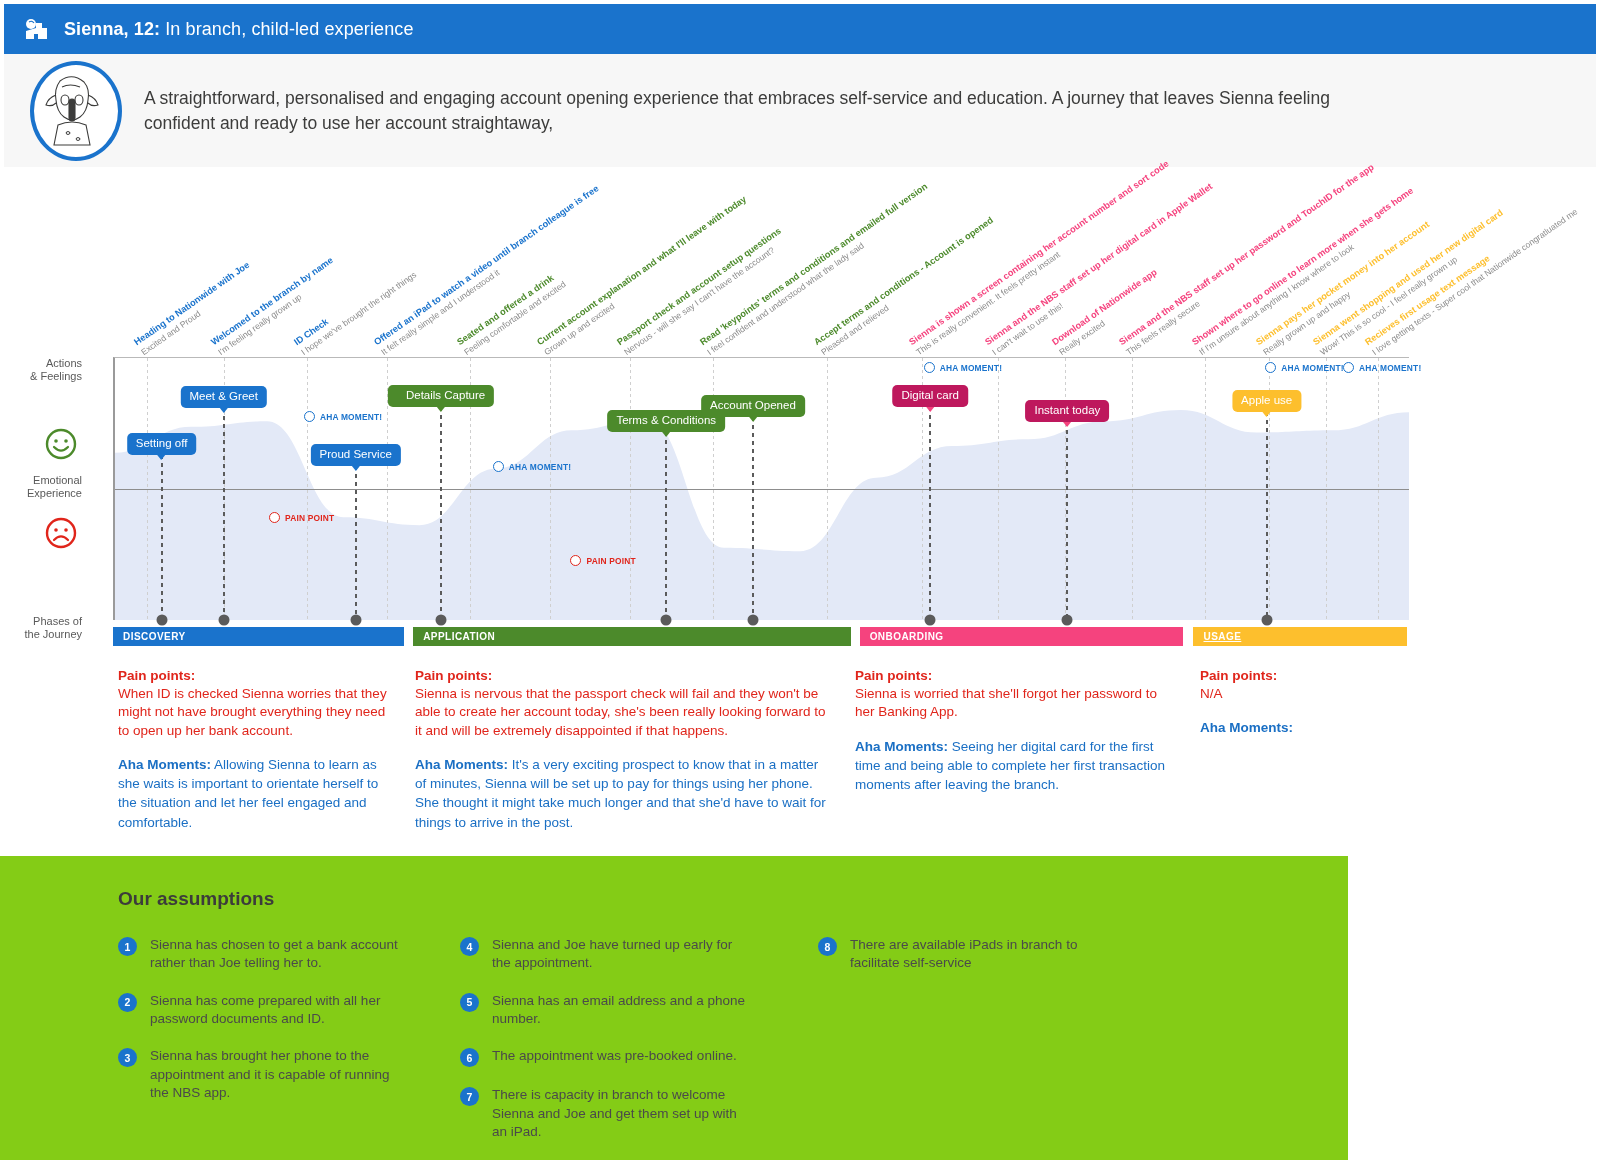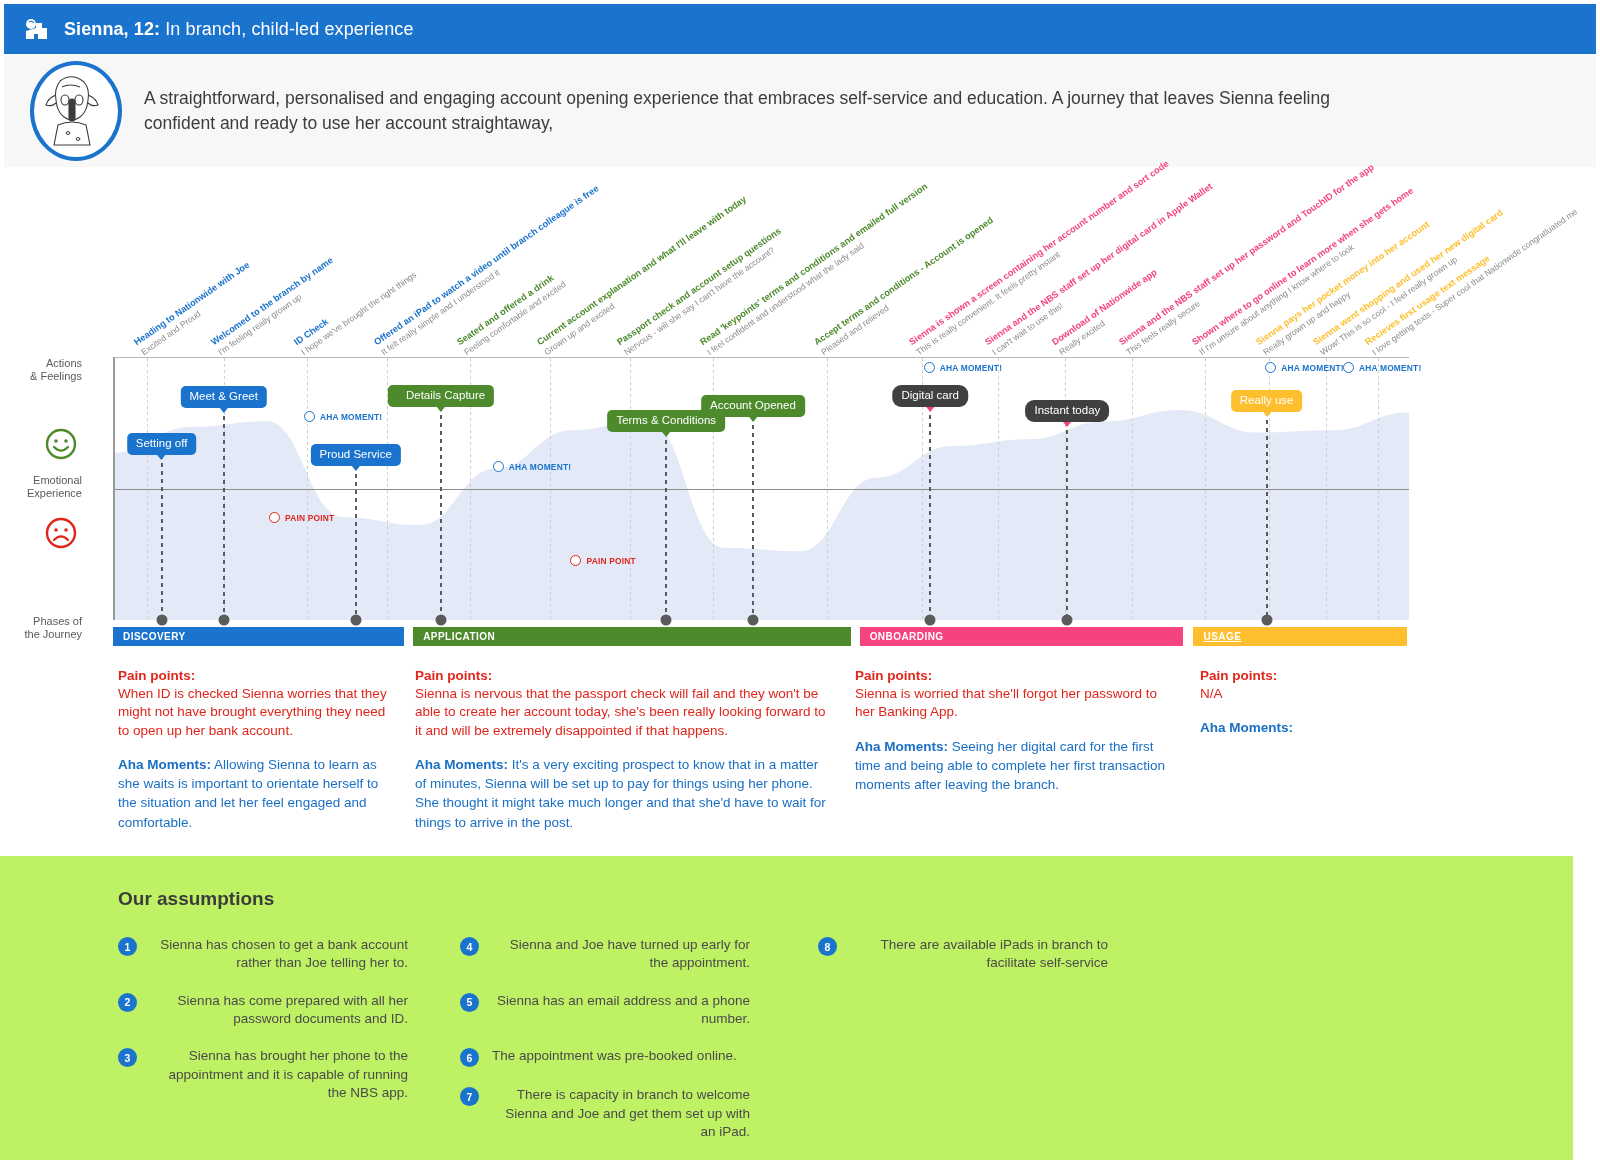--- a/index.html
+++ b/index.html
@@ -85,21 +85,21 @@
   }
   .tag:after{
     content:"";position:absolute;left:50%;bottom:-5px;margin-left:-4px;
     border-left:4px solid transparent;border-right:4px solid transparent;
     border-top:5px solid currentColor;
   }
   .t-blue{background:#1a73cc;color:#fff;}
   .t-blue:after{border-top-color:#1a73cc;}
   .t-green{background:#4c8a2b;}
   .t-green:after{border-top-color:#4c8a2b;}
-  .t-pink{background:#404040;border-radius:9px;}
+  .t-pink{background:#be185d;}
   .t-pink:after{border-top-color:#f5437e;}
   .t-yellow{background:#fdbf2d;}
   .t-yellow:after{border-top-color:#fdbf2d;}
 
   .marker{position:absolute;display:flex;align-items:center;gap:5px;white-space:nowrap;}
   .marker .ring{width:11px;height:11px;border-radius:50%;border:1.6px solid;background:#fff;box-sizing:border-box;}
   .marker .mlabel{font-size:8.4px;font-weight:bold;letter-spacing:.2px;}
   .m-aha .ring{border-color:#1a73cc;}
   .m-aha .mlabel{color:#1a73cc;}
   .m-pain .ring{border-color:#e0251b;}
@@ -123,21 +123,21 @@
   .ppcols{position:absolute;left:0;top:495px;width:1600px;height:150px;}
   .ppcol{position:absolute;top:0;}
   .pp-head{color:#e0251b;font-weight:bold;font-size:13.5px;line-height:1.35;}
   .pp-body{color:#e0251b;font-size:13.5px;line-height:1.35;}
   .aha-head{color:#1a6fc4;font-weight:bold;font-size:13.5px;}
   .aha-body{color:#1a6fc4;font-size:13.5px;line-height:1.35;}
   .sp{height:15px;}
 
   
   .assump{
-    position:absolute;left:0;top:856px;width:1573px;height:304px;background:#bef264;text-align:right;
+    position:absolute;left:0;top:856px;width:1348px;height:304px;background:#84cc16;
   }
   .assump h2{
     position:absolute;left:118px;top:32px;margin:0;font-size:19px;color:#3c3c3b;
     font-weight:bold;
   }
   .acol{position:absolute;top:80px;}
   .aitem{display:flex;gap:13px;margin-bottom:19px;align-items:flex-start;}
   .anum{
     flex:0 0 19px;width:19px;height:19px;border-radius:50%;background:#1a73cc;
     color:#fff;font-size:10.5px;font-weight:bold;display:flex;
@@ -309,21 +309,21 @@
           <div class="tag t-green" style="left: 326.088px; top: 27px; padding-left: 18px;">Details Capture</div>
           <div class="milestone-line" style="left: 550.244px; top: 74px; height: 188px;"></div>
           <div class="tag t-green" style="left: 551.244px; top: 52px;">Terms &amp; Conditions</div>
           <div class="milestone-line" style="left: 636.942px; top: 59px; height: 203px;"></div>
           <div class="tag t-green" style="left: 637.942px; top: 37px;">Account Opened</div>
           <div class="milestone-line" style="left: 814.22px; top: 49px; height: 213px;"></div>
           <div class="tag t-pink" style="left: 815.22px; top: 27px;">Digital card</div>
           <div class="milestone-line" style="left: 951.384px; top: 64px; height: 198px;"></div>
           <div class="tag t-pink" style="left: 952.384px; top: 42px;">Instant today</div>
           <div class="milestone-line" style="left: 1150.66px; top: 54px; height: 208px;"></div>
-          <div class="tag t-yellow" style="left: 1151.66px; top: 32px;">Really use</div>
+          <div class="tag t-yellow" style="left: 1151.66px; top: 32px;">Apple use</div>
           <div class="dot" style="left: 46.584px; top: 262px;"></div>
           <div class="dot" style="left: 108.696px; top: 262px;"></div>
           <div class="dot" style="left: 240.684px; top: 262px;"></div>
           <div class="dot" style="left: 326.088px; top: 262px;"></div>
           <div class="dot" style="left: 551.244px; top: 262px;"></div>
           <div class="dot" style="left: 637.942px; top: 262px;"></div>
           <div class="dot" style="left: 815.22px; top: 262px;"></div>
           <div class="dot" style="left: 952.384px; top: 262px;"></div>
           <div class="dot" style="left: 1151.66px; top: 262px;"></div>
           <div class="marker m-aha" style="left: 377.848px; top: 103px;">

